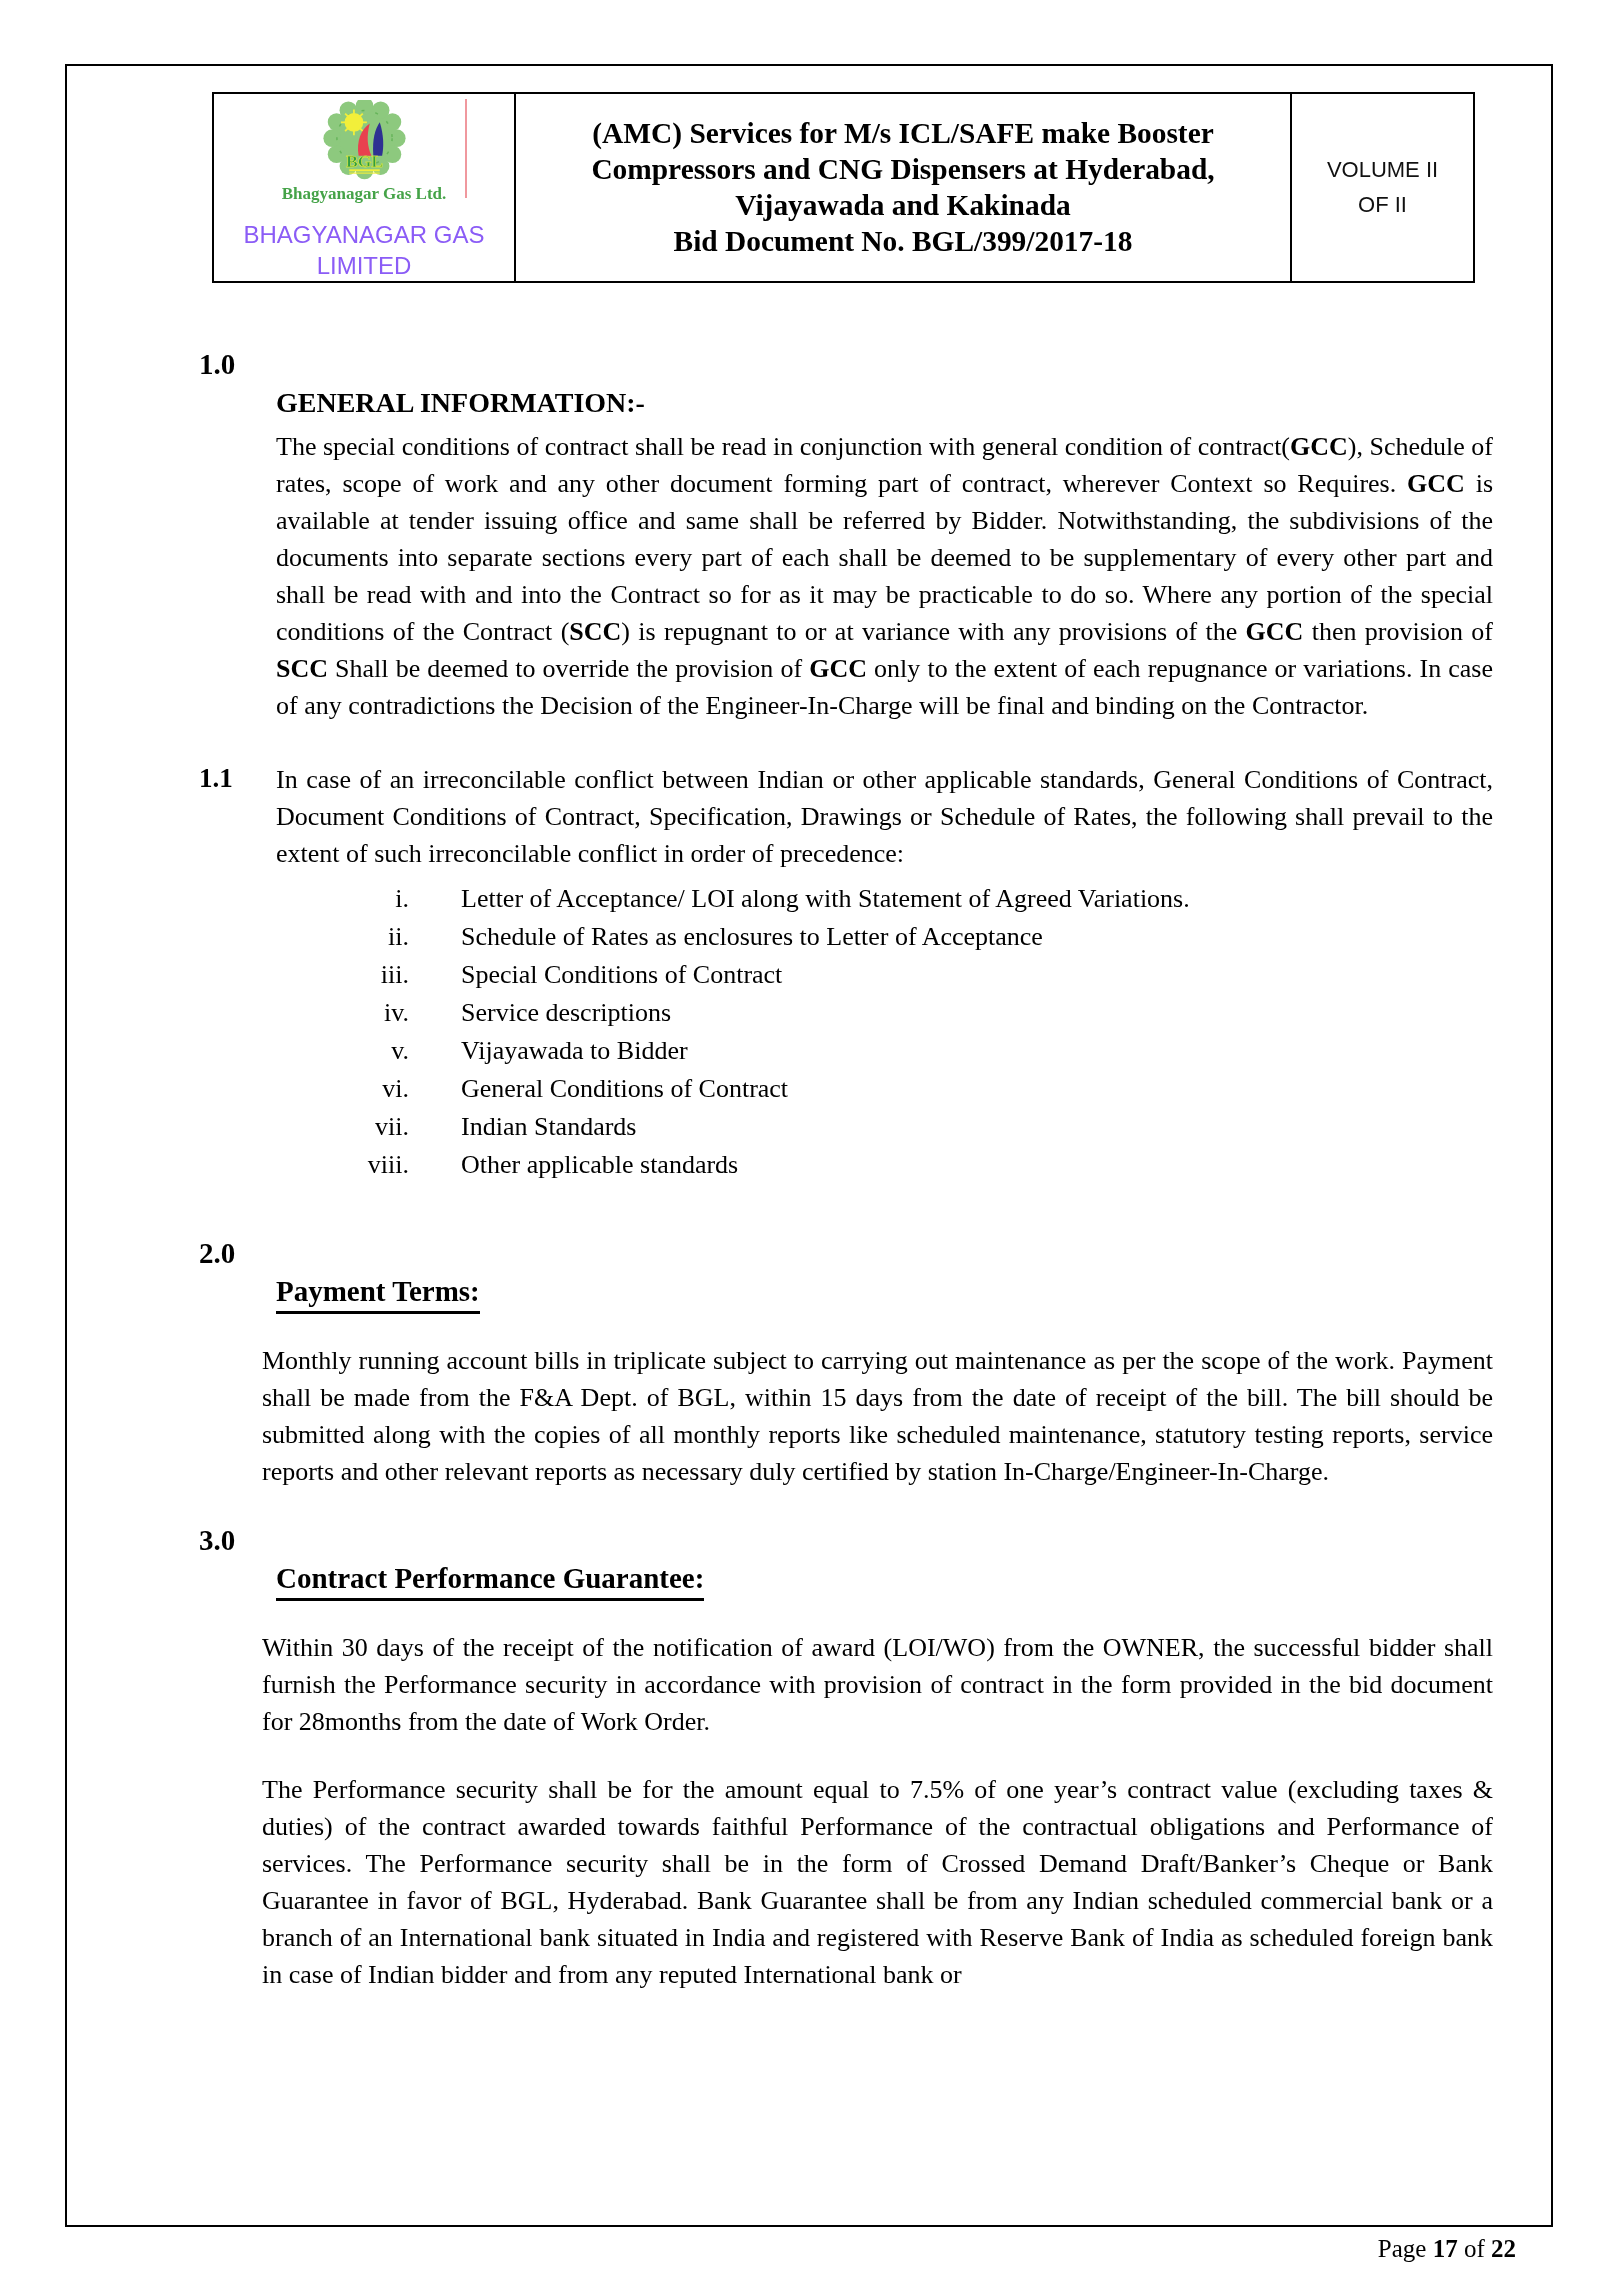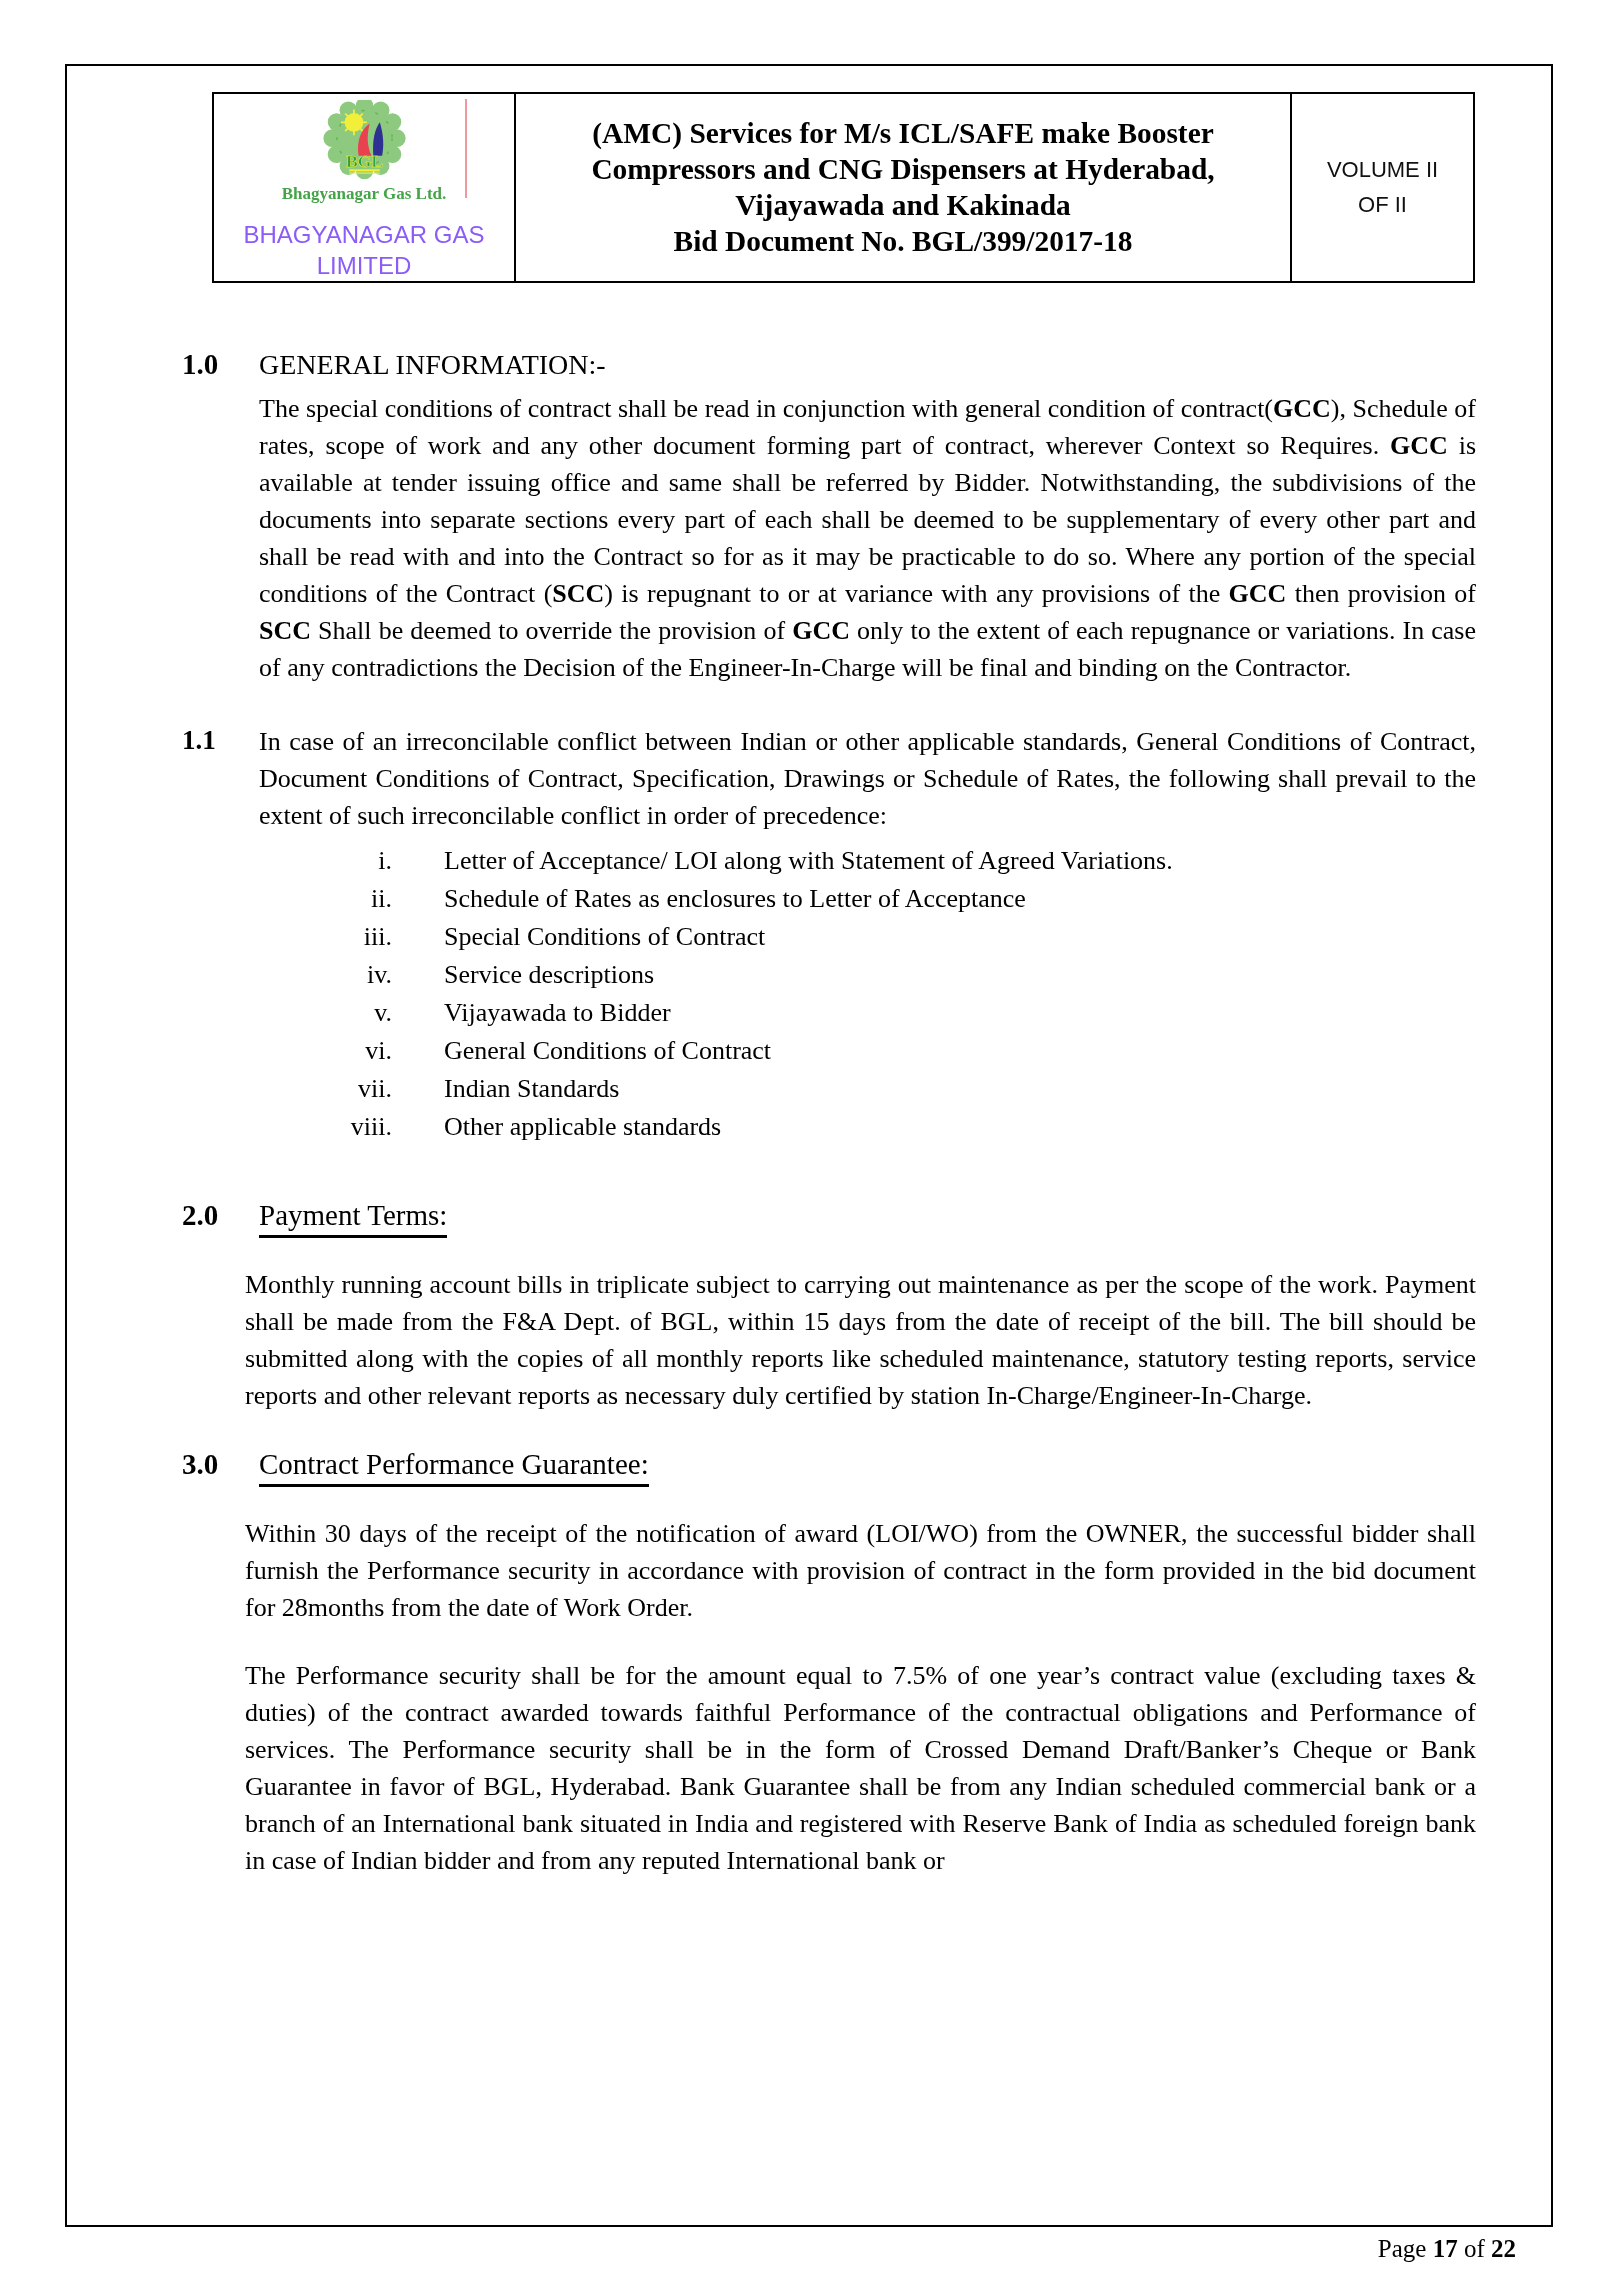--- a/index.html
+++ b/index.html
@@ -16,24 +16,24 @@
         flex-direction:column;justify-content:center;align-items:center;text-align:center;
         font-weight:bold;font-size:29.4px;line-height:36px;padding:2.6px 6.5px;}
   .cell-volume{width:181px;flex:none;display:flex;flex-direction:column;justify-content:center;
         align-items:center;text-align:center;font-family:"Liberation Sans", sans-serif;
         font-size:22px;line-height:35px;color:#111;}
   .red-line{position:absolute;right:47px;top:5.2px;width:2px;height:99px;}
   .logo-caption{font-size:17px;font-weight:bold;margin-top:1.3px;font-family:"Liberation Serif",serif;}
   .company-name{font-family:"Liberation Sans", sans-serif;font-size:24px;line-height:31px;
         margin-top:15px;text-align:center;color:#8b5cf6;}
   
-  .content{position:absolute;left:115px;top:281px;width:1294px;}
+  .content{position:absolute;left:132px;top:281px;width:1294px;}
   .sec-head{display:flex;align-items:flex-start;}
   .sec-num{width:77px;flex:none;font-weight:bold;font-size:29px;line-height:35px;}
-  .sec-title{font-weight:normal;font-size:29px;line-height:35px;}
+  .sec-title{font-weight:bold;font-size:29px;line-height:35px;margin-top:38px;}
   .sec-title.caps{font-size:28px;}
   .u{display:inline-block;border-bottom:3.9px solid #000;padding-bottom:2.6px;}
   .para{font-size:26px;line-height:37px;text-align:justify;}
   .sec1-body{flex:1;}
   .sec1-body .para{margin-top:7.9px;}
   .sec-paras{margin-left:63px;}
   .rlist{margin-top:7.9px;font-size:26px;line-height:38px;}
   .rlist-row{display:flex;}
   .rlist-marker{width:133px;flex:none;text-align:right;}
   .rlist-text{padding-left:52px;}

